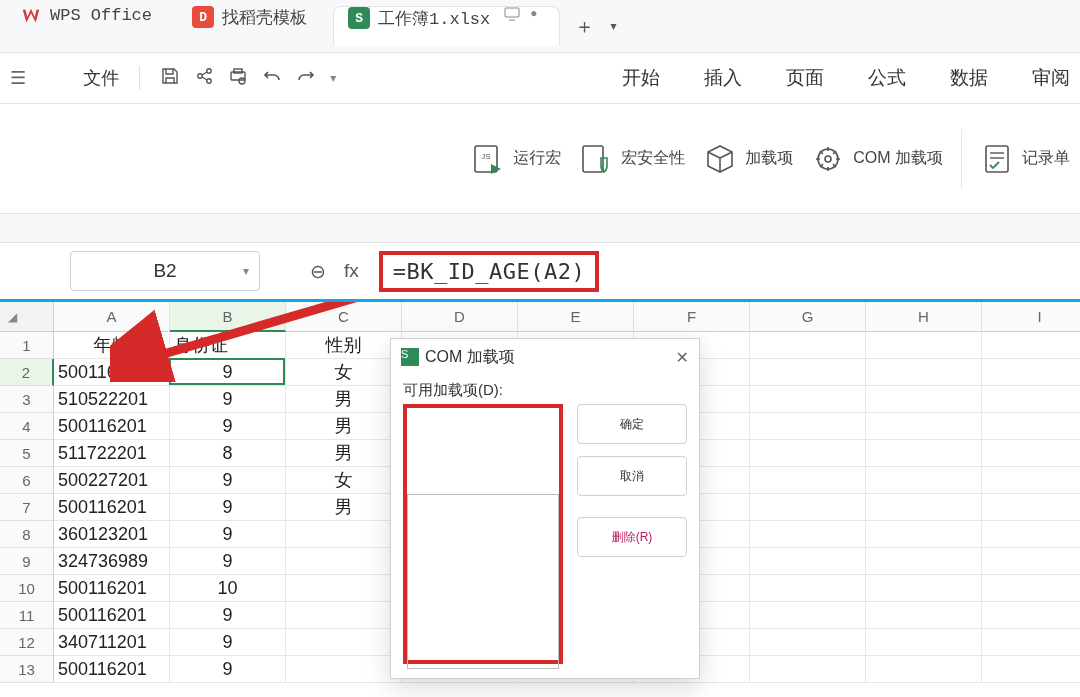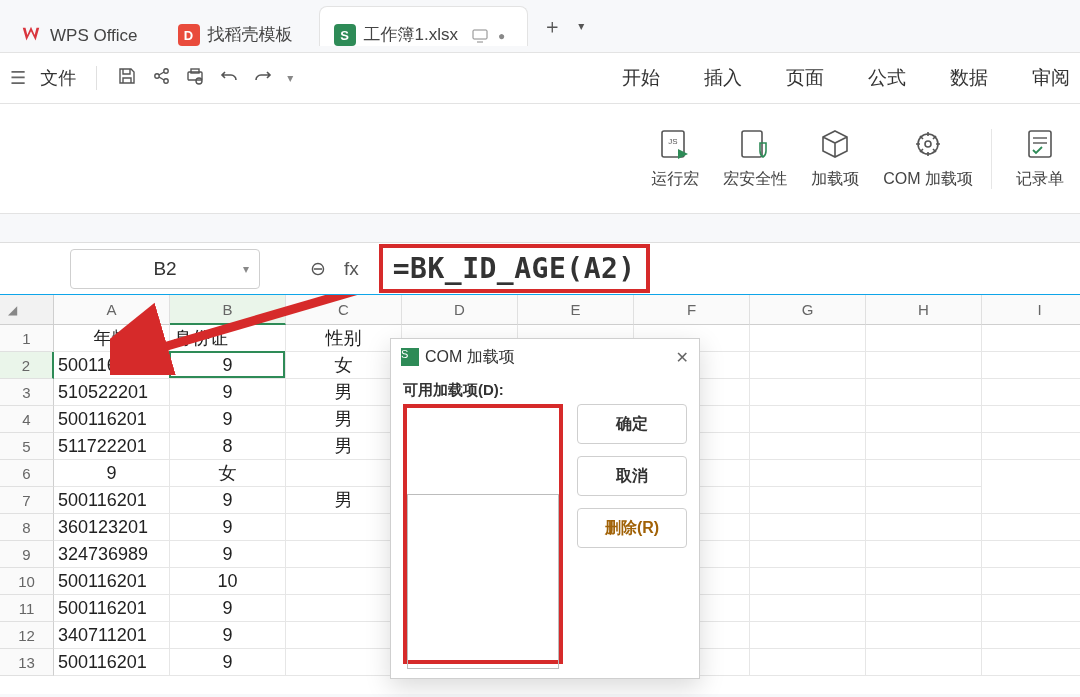--- a/index.html
+++ b/index.html
@@ -17,27 +17,28 @@
   
   .titlebar {
     height: 52px;
     display: flex;
     align-items: center;
     padding: 0 6px;
     background: #f7f8fa;
   }
   .tab {
     display: flex;
-    align-items: flex-end;
+    align-items: flex-start;
     height: 40px;
     padding: 0 22px 0 14px;
     margin-right: 4px;
     border-radius: 8px 8px 0 0;
     background: #f7f8fa;
     position: relative;
+    font-family: Liberation Mono, monospace;
   }
   .tab.active {
     background: #fff;
     border: 1px solid #e3e3e3;
     border-bottom: none;
   }
   .tab .tab-logo {
     width: 22px; height: 22px; margin-right: 8px;
     display:flex; align-items:center; justify-content:center;
     font-weight:700; font-size:13px;
@@ -77,60 +78,59 @@
     background:#fff;
     border-bottom:1px solid #e3e3e3;
     display:flex;
     align-items:center;
     justify-content:flex-end;
     padding-right:10px;
     gap:18px;
   }
   .rib-btn {
     display:flex;
-    flex-direction:column;
+    flex-direction:row;
     align-items:center;
     justify-content:center;
     gap:8px;
     font-size:16px;
     color:#444;
     min-width:60px;
   }
   .rib-btn svg { width:34px; height:34px; }
   .rib-sep { width:1px; height:60px; background:#e6e6e6; }
 
   .gap-row { height:28px; background:#f7f8fa; }
 
   
   .fbar {
-    height: 53px;
+    height: 60px;
     background:#fff;
     border-top:1px solid #dedede;
-    border-bottom:1px solid #0ea5e9;
+    border-bottom:3px solid #0ea5e9;
     display:flex;
     align-items:center;
     padding:0 12px 0 70px;
     text-align:center;
   }
   .namebox {
     width:190px; height:40px;
     border:1px solid #cfcfcf; border-radius:4px;
     display:flex; align-items:center; justify-content:center;
     font-size:19px; color:#333;
     position:relative;
   }
   .namebox .dd { position:absolute; right:10px; color:#888; font-size:12px;}
   .fbar-icons { display:flex; align-items:center; gap:18px; margin:0 20px 0 50px; font-size:19px; color:#555;}
   .formula-box {
     border:4px solid #d62a2a;
     padding:4px 10px;
     font-family:"Consolas", monospace;
-    font-size:28px;
+    font-size:22px;
     letter-spacing:0.5px;
-    font-weight:bold;
   }
 
   
   .sheet-area {
     position:relative;
     height: calc(697px - 52px - 52px - 110px - 28px - 56px);
     overflow:hidden;
     background:#fff;
   }
   .sel-all {
@@ -206,43 +206,43 @@
     box-shadow: 0 8px 24px rgba(0,0,0,0.15);
     z-index:50;
   }
   .dlg-title {
     height:36px; display:flex; align-items:center;
     padding:0 10px;
     font-size:16px; color:#333;
   }
   .dlg-title .logo-s { width:18px; height:18px; font-size:11px; margin-right:6px; }
   .dlg-close { margin-left:auto; color:#666; font-size:16px; }
-  .dlg-body { padding:6px 12px 14px;font-weight:bold; }
+  .dlg-body { padding:6px 12px 14px; }
   .dlg-label { font-size:15px; margin-bottom:4px;}
   .dlg-row { display:flex; gap:14px; }
   .dlg-list {
     width:160px; height:260px;
     border:4px solid #d62a2a;
     background:#fff;
   }
   .dlg-list-sunken {
     width:100%; height:175px;
     border:1px solid #bcbcbc;
     margin-top:86px;
   }
   .dlg-btns { display:flex; flex-direction:column; gap:12px; flex:1;}
   .dlg-btn {
     height:40px;
     border:1px solid #cfcfcf;
     border-radius:4px;
     background:#fff;
-    font-size:16px; color:#333;
+    font-size:12px; color:#333;
     display:flex; align-items:center; justify-content:center;
   }
-  .dlg-btn.disabled { color:#a16207; }
+  .dlg-btn.disabled { color:#be185d;margin-top:9px; }
 
 </style>
 </head>
 <body>
 
 <div class="titlebar">
   <div class="tab">
     <span class="tab-logo logo-wps">
       <svg viewBox="0 0 24 24" width="22" height="22">
           <path fill="#d9363e" d="M3 4l4 14 5-10 5 10 4-14h-3l-2 8-4-9h-0l-4 9-2-8z"></path>
@@ -269,21 +269,21 @@
   </div>
   <div class="titlebar-right">
     <span>＋</span>
     <span style="font-size:12px;">▾</span>
   </div>
 </div>
 
 <div class="toolbar">
   <div class="qat">
     <span class="menu-toggle">☰</span>
-    <span style="font-size:18px;">文件</span>
+    <span style="font-size:18px;margin-left:43px;">文件</span>
     <span class="toolbar-sep"></span>
     <span class="qat-btn">
       <svg width="20" height="20" viewBox="0 0 20 20">
           <path fill="none" stroke="#555" stroke-width="1.4" d="M3 3h11l3 3v11H3z M6 3v5h7V3 M6 17v-5h8v5"></path>
         </svg>
     </span>
     <span class="qat-btn">
       <svg width="20" height="20" viewBox="0 0 20 20">
           <circle cx="6" cy="10" r="2.2" fill="none" stroke="#555" stroke-width="1.4"></circle>
           <circle cx="15" cy="5" r="2.2" fill="none" stroke="#555" stroke-width="1.4"></circle>
@@ -458,20 +458,21 @@
         <div class="cell">8</div>
         <div class="cell">男</div>
         <div class="cell"></div>
         <div class="cell"></div>
         <div class="cell"></div>
         <div class="cell"></div>
         <div class="cell"></div>
         <div class="cell"></div>
       </div>
       <div class="grow">
+        <div class="cell al-left">500227201</div>
         <div class="cell">9</div>
         <div class="cell">女</div>
         <div class="cell"></div>
         <div class="cell"></div>
         <div class="cell"></div>
         <div class="cell"></div>
         <div class="cell"></div>
         <div class="cell"></div>
       </div>
       <div class="grow">

